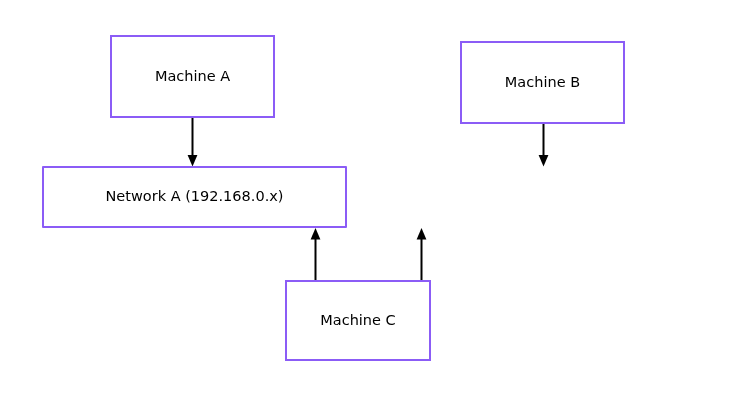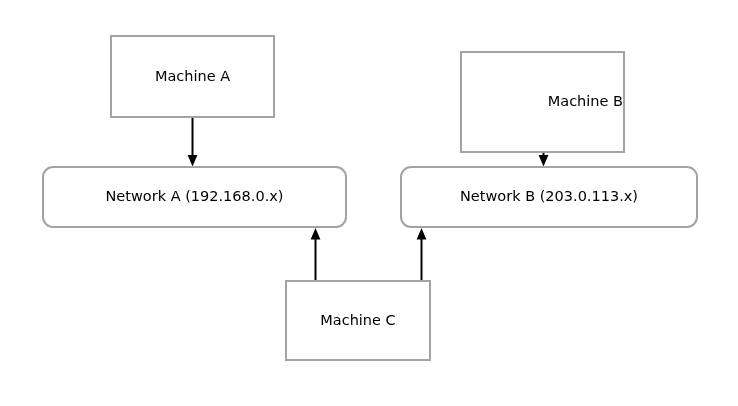--- a/index.html
+++ b/index.html
@@ -11,48 +11,48 @@
     position: relative;
     width: 738px;
     height: 406px;
     background: #ffffff;
     overflow: hidden;
     font-family: "DejaVu Sans", "Liberation Sans", sans-serif;
   }
   .node {
     position: absolute;
     box-sizing: border-box;
-    border: 2px solid #a3a3a3;
+    border: 2px solid #8b5cf6;
     background: #ffffff;
     display: flex;
     align-items: center;
     justify-content: center;
     color: #000000;
     font-size: 14.5px;
     line-height: 1.2;
     text-align: center;
     white-space: nowrap;
   }
   .node.rounded {
-    border-radius: 11px;
+    border-radius: 1px;
   }
   .node-label {
     display: block;
   }
   #edge-layer {
     position: absolute;
     left: 0;
     top: 0;
     width: 738px;
     height: 406px;
     pointer-events: none;
   }
   
   #machine-a { left: 110px; top: 35px;  width: 165px; height: 83px; }
-  #machine-b { left: 460px; top: 51px;  width: 165px; height: 102px; justify-content: flex-end; }
+  #machine-b { left: 460px; top: 41px;  width: 165px; height: 83px; }
   #network-a { left: 42px;  top: 166px; width: 305px; height: 62px; }
   #network-b { left: 400px; top: 166px; width: 298px; height: 62px; }
   #machine-c { left: 285px; top: 280px; width: 146px; height: 81px; }
 </style>
 </head>
 <body>
 
 <div id="canvas">
 
   <svg id="edge-layer" viewBox="0 0 738 406" width="738" height="406" xmlns="http://www.w3.org/2000/svg">
@@ -91,21 +91,18 @@
   </div>
 
   <div class="node" id="machine-b">
     <span class="node-label">Machine B</span>
   </div>
 
   <div class="node rounded" id="network-a">
     <span class="node-label">Network A (192.168.0.x)</span>
   </div>
 
-  <div class="node rounded" id="network-b">
-    <span class="node-label">Network B (203.0.113.x)</span>
-  </div>
 
   <div class="node" id="machine-c">
     <span class="node-label">Machine C</span>
   </div>
 
 </div>
 
 </body></html>

